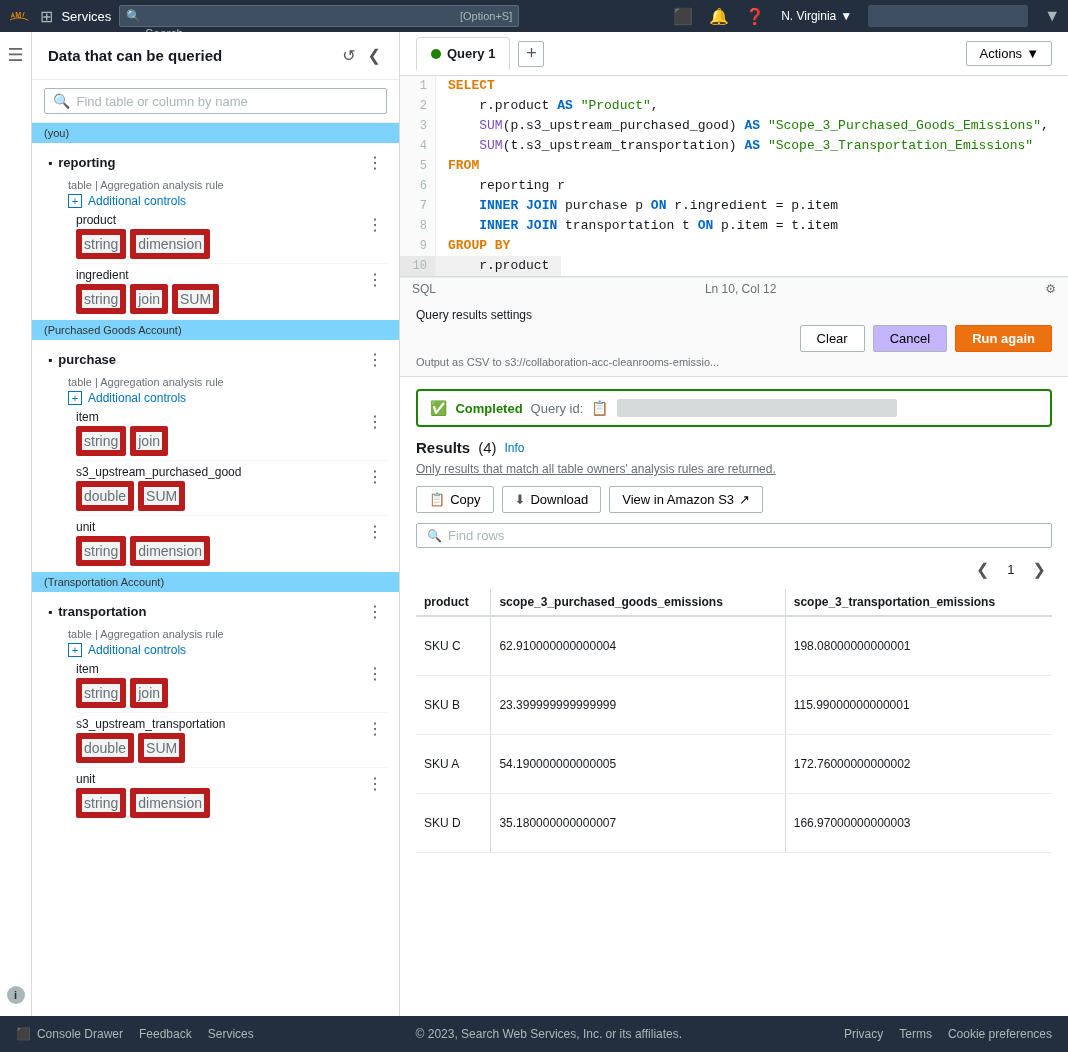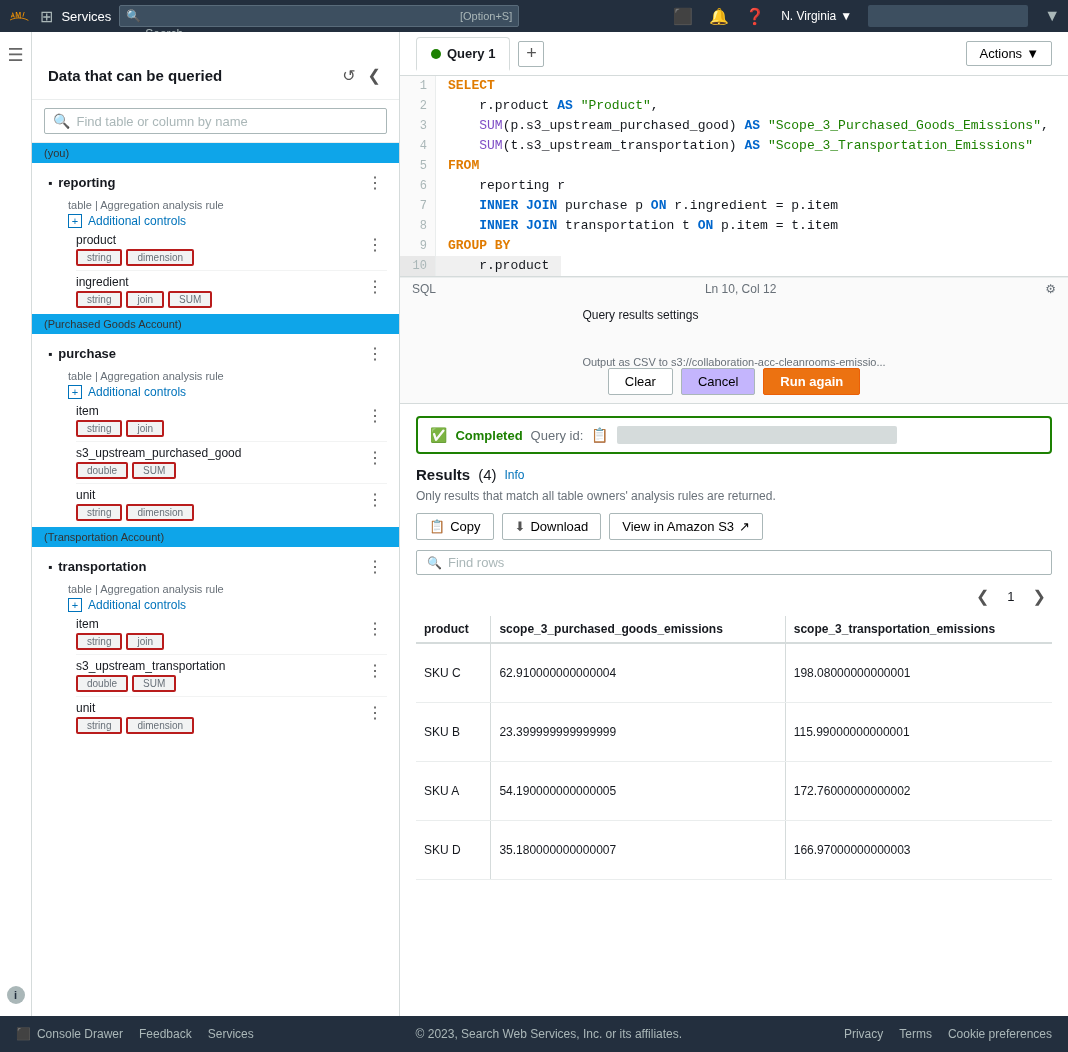--- a/index.html
+++ b/index.html
@@ -21,52 +21,52 @@
 
     
     .main-container { display: flex; height: calc(1052px - 32px - 36px); }
 
     
     .sidebar-toggle { width: 32px; background: #fff; border-right: 1px solid #d5dbdb; display: flex; flex-direction: column; align-items: center; padding-top: 12px; }
     .sidebar-toggle-icon { color: #666; cursor: pointer; font-size: 18px; }
 
     
     .left-panel { width: 368px; background: #fff; border-right: 1px solid #d5dbdb; display: flex; flex-direction: column; overflow: hidden; }
-    .left-panel-header { padding: 12px 16px; display: flex; align-items: center; justify-content: space-between; border-bottom: 1px solid #eaeded; margin-top: 20px; }
+    .left-panel-header { padding: 12px 16px; display: flex; align-items: center; justify-content: space-between; border-bottom: 1px solid #eaeded; }
     .left-panel-title { font-size: 15px; font-weight: 600; color: #16191f; }
     .left-panel-actions { display: flex; gap: 8px; }
     .icon-btn { background: none; border: none; cursor: pointer; color: #555; font-size: 16px; padding: 2px; }
 
     .search-box { padding: 8px 12px; border-bottom: 1px solid #eaeded; }
     .search-input-wrap { display: flex; align-items: center; border: 1px solid #aab7b8; border-radius: 2px; background: #fff; padding: 4px 8px; gap: 6px; }
     .search-input-wrap input { border: none; outline: none; font-size: 13px; color: #16191f; width: 100%; }
     .search-input-wrap input::placeholder { color: #aab7b8; }
     .search-icon-sm { color: #aab7b8; font-size: 14px; }
 
     .panel-content { overflow-y: auto; flex: 1; }
 
     
-    .account-section-header { background: #0ea5e9; padding: 4px 12px; display: flex; align-items: center; gap: 6px; }
+    .account-section-header { background: #7dd3fc; padding: 4px 12px; display: flex; align-items: center; gap: 6px; }
     .account-label { font-size: 11px; color: #333; font-weight: 500; }
 
     .table-item { padding: 4px 12px 4px 16px; }
     .table-header { display: flex; align-items: center; justify-content: space-between; padding: 4px 0; }
     .table-name { font-size: 13px; font-weight: 600; color: #16191f; display: flex; align-items: center; gap: 6px; }
     .table-meta { font-size: 11px; color: #687078; margin-top: 1px; margin-left: 20px; }
     .kebab-btn { background: none; border: none; cursor: pointer; color: #555; font-size: 16px; padding: 2px 4px; }
 
     .additional-controls { display: flex; align-items: center; gap: 6px; padding: 3px 0 3px 20px; }
     .add-icon { color: #0073bb; font-size: 14px; border: 1px solid #0073bb; width: 14px; height: 14px; display: flex; align-items: center; justify-content: center; font-size: 11px; }
     .additional-controls-label { color: #0073bb; font-size: 12px; }
 
     .column-item { display: flex; align-items: flex-start; justify-content: space-between; padding: 2px 0 2px 28px; }
     .column-info { display: flex; flex-direction: column; }
     .column-name { font-size: 12px; color: #16191f; }
     .column-badges { display: flex; gap: 4px; margin-top: 2px; }
-    .badge { font-size: 10px; color: #687078; background: #f2f3f3; border: 2px solid #b91c1c; padding: 1px 9px; border-radius: 2px; }
+    .badge { font-size: 14px; color: #687078; background: #f2f3f3; border: 6px solid #b91c1c; padding: 1px 2px; border-radius: 2px; }
     .column-divider { border: none; border-top: 1px solid #f2f3f3; margin: 2px 0 2px 28px; }
 
     
     .right-panel { flex: 1; display: flex; flex-direction: column; overflow: hidden; }
 
     
     .tab-bar { background: #fff; border-bottom: 1px solid #d5dbdb; display: flex; align-items: center; padding: 0 16px; height: 44px; gap: 4px; }
     .tab { display: flex; align-items: center; gap: 6px; padding: 8px 14px; cursor: pointer; border-radius: 4px 4px 0 0; font-size: 13px; color: #555; }
     .tab.active { background: #fff; border: 1px solid #d5dbdb; border-bottom: 2px solid #fff; color: #16191f; font-weight: 600; margin-bottom: -1px; }
     .tab-status-dot { width: 10px; height: 10px; border-radius: 50%; display: inline-block; }
@@ -86,42 +86,42 @@
     .str { color: #1d8102; }
     .fn-name { color: #7d4cc5; }
 
     
     .status-bar { background: #fafafa; border-top: 1px solid #eaeded; padding: 4px 12px; display: flex; align-items: center; justify-content: space-between; font-size: 12px; color: #687078; }
     .status-lang { }
     .status-pos { }
     .status-gear { cursor: pointer; }
 
     
-    .query-settings { background: #fafafa; border-bottom: 1px solid #d5dbdb; padding: 8px 16px; display: flex; align-items: center; justify-content: space-between; flex-direction: column; }
+    .query-settings { background: #fafafa; border-bottom: 1px solid #d5dbdb; padding: 8px 16px; display: flex; align-items: center; justify-content: space-between; }
     .settings-text { font-size: 12px; color: #16191f; }
     .settings-output { font-size: 11px; color: #687078; margin-top: 34px; }
     .settings-btns { display: flex; gap: 8px; }
     .btn-clear { background: #fff; border: 1px solid #aab7b8; border-radius: 2px; padding: 5px 16px; cursor: pointer; font-size: 13px; }
     .btn-cancel { background: #c4b5fd; border: 1px solid #aab7b8; border-radius: 2px; padding: 5px 16px; cursor: pointer; font-size: 13px; }
     .btn-run { background: #ec7211; border: 1px solid #eb5f07; border-radius: 2px; padding: 5px 16px; cursor: pointer; font-size: 13px; color: #fff; font-weight: 600; }
 
     
     .results-section { flex: 1; overflow-y: auto; padding: 12px 16px; background: #fff; }
     .completed-banner { border: 2px solid #1d8102; border-radius: 4px; padding: 8px 12px; display: flex; align-items: center; gap: 8px; margin-bottom: 12px; }
     .completed-dot { color: #1d8102; font-size: 14px; }
     .completed-text { font-size: 13px; font-weight: 600; color: #1d8102; }
     .query-id-label { font-size: 13px; color: #687078; }
     .query-id-value { background: #d5dbdb; height: 18px; width: 280px; display: inline-block; border-radius: 2px; vertical-align: middle; }
     .copy-id-btn { cursor: pointer; color: #555; font-size: 14px; }
 
     .results-header { display: flex; align-items: center; gap: 8px; margin-bottom: 6px; }
     .results-title { font-size: 15px; font-weight: 600; }
     .results-count { font-size: 15px; }
     .results-info-link { color: #0073bb; font-size: 12px; cursor: pointer; }
-    .results-subtitle { font-size: 12px; color: #687078; margin-bottom: 10px; }
+    .results-subtitle { font-size: 12px; color: #687078; margin-bottom: 10px; text-decoration: underline; }
 
     .results-toolbar { display: flex; align-items: center; gap: 8px; margin-bottom: 10px; }
     .results-btn { background: #fff; border: 1px solid #aab7b8; border-radius: 2px; padding: 5px 12px; cursor: pointer; font-size: 13px; display: flex; align-items: center; gap: 5px; }
     .results-btn-icon { color: #555; }
 
     .find-rows-wrap { display: flex; align-items: center; border: 1px solid #aab7b8; border-radius: 2px; background: #fff; padding: 4px 10px; gap: 6px; margin-bottom: 10px; }
     .find-rows-wrap input { border: none; outline: none; font-size: 13px; color: #16191f; width: 100%; }
     .find-rows-wrap input::placeholder { color: #aab7b8; }
 
     .pagination { display: flex; align-items: center; justify-content: flex-end; gap: 4px; margin-bottom: 8px; }

